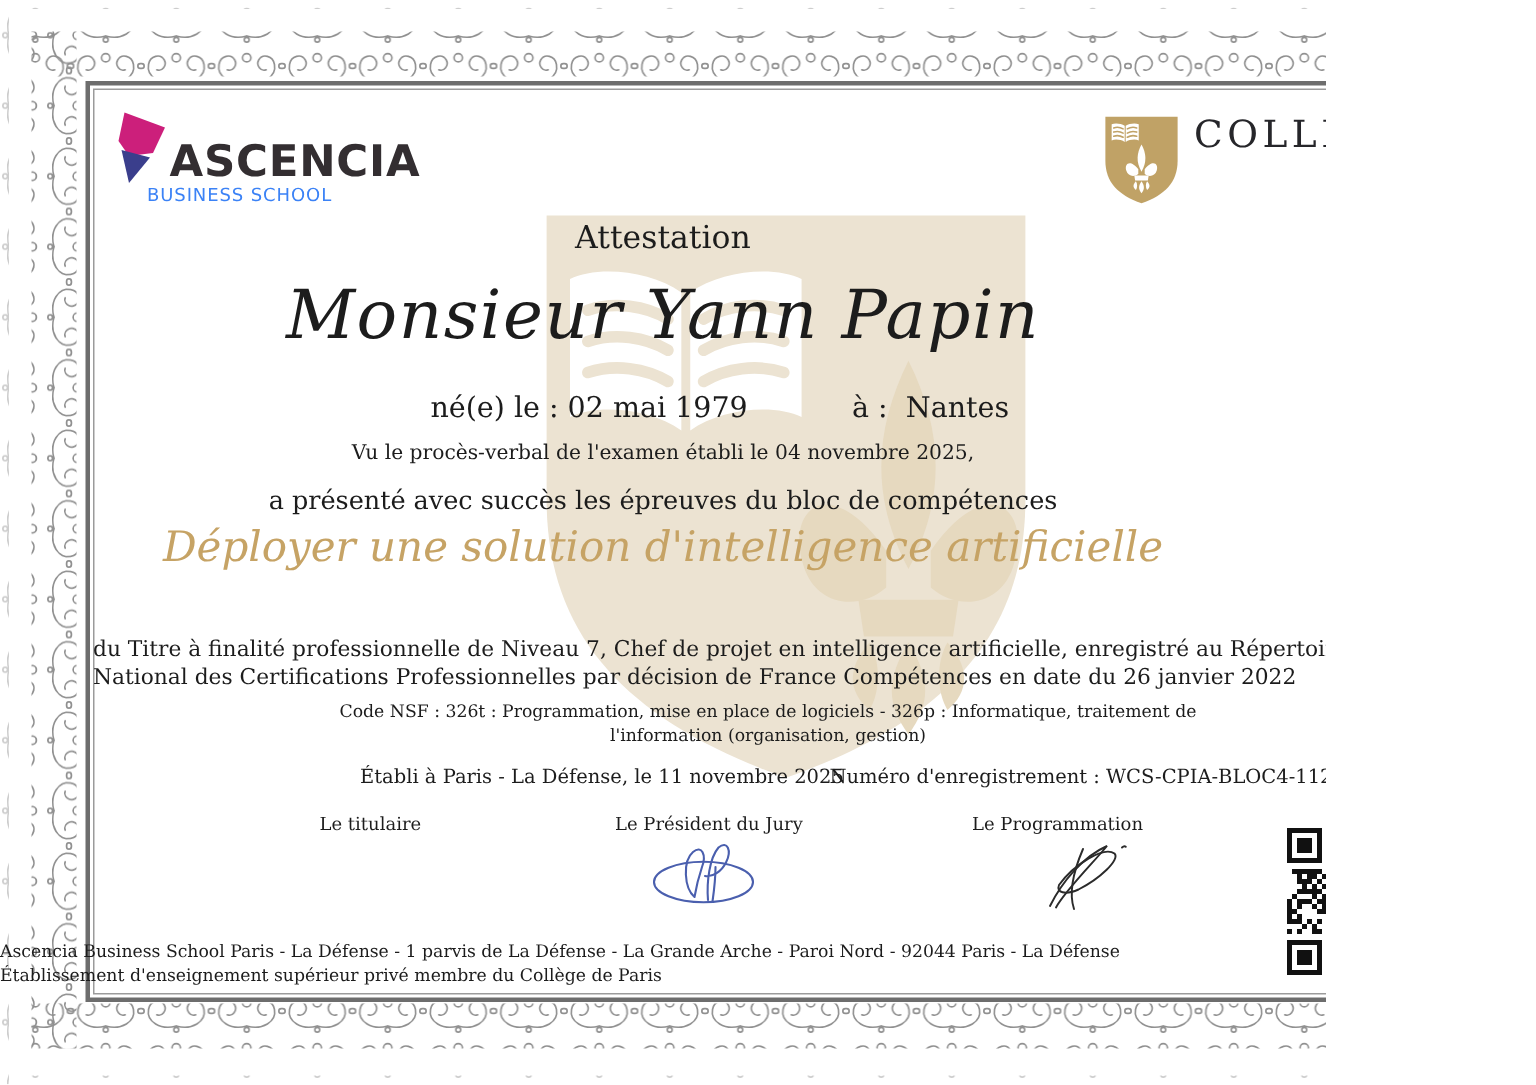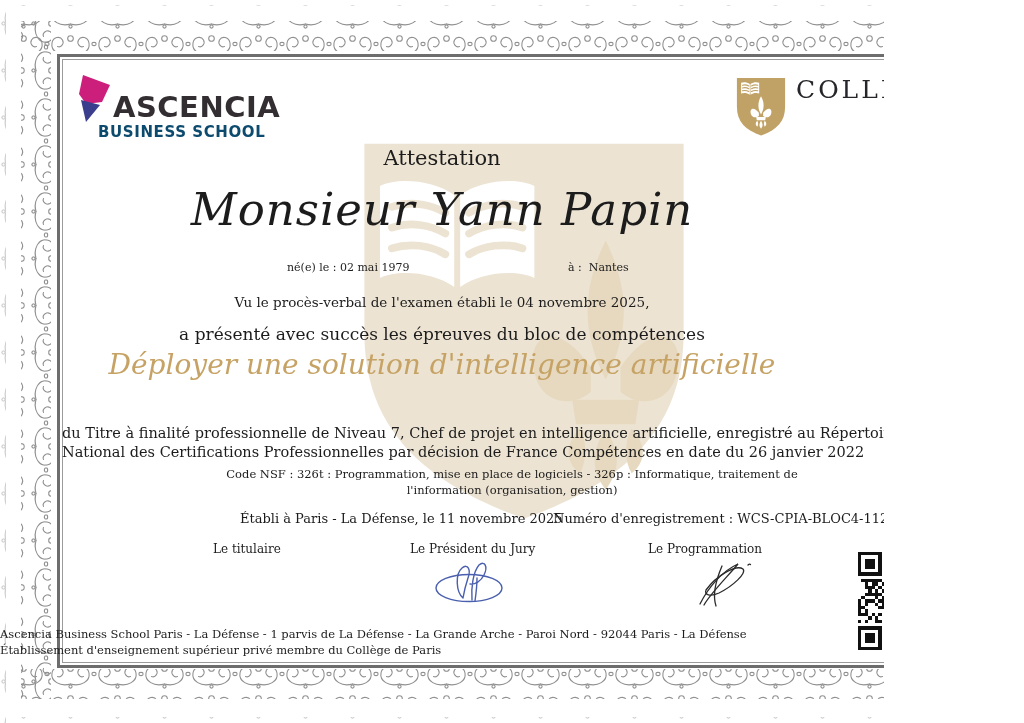--- a/index.html
+++ b/index.html
@@ -14,28 +14,28 @@
   
   #watermark{position:absolute;left:338px;top:140px;z-index:1;}
   
   .content{z-index:3;}
   
   #ascencia-logo{left:76px;top:74px;width:240px;height:70px;}
   #ascencia-mark{position:absolute;left:0;top:0;}
   #ascencia-name{position:absolute;left:37px;top:16px;font-family:"DejaVu Sans",sans-serif;
                  font-weight:bold;font-size:29px;letter-spacing:.5px;color:#332e31;}
   #ascencia-sub{position:absolute;left:22px;top:49px;font-family:"DejaVu Sans",sans-serif;
-                font-weight:bold;font-size:15px;letter-spacing:.6px;color:#0c4a6e;}
+                font-weight:normal;font-size:12px;letter-spacing:.6px;color:#3b82f6;}
   #college-logo{left:733px;top:76px;width:230px;height:66px;}
   #college-text{position:absolute;left:63px;top:0px;font-family:"DejaVu Serif",serif;
                 font-size:25px;letter-spacing:3px;line-height:1.12;color:#26262a;}
   
   #cert-title{left:0;right:0;top:146px;text-align:center;font-size:21px;}
   #recipient{left:0;right:0;top:183px;text-align:center;font-size:45px;font-style:italic;letter-spacing:1px;}
-  #birth-row{left:287px;top:261px;font-size:11px;}
+  #birth-row{left:287px;top:261px;font-size:19px;}
   #birth-place{position:absolute;left:281px;top:0px;white-space:nowrap;}
   #exam-line{left:0;right:0;top:294px;text-align:center;font-size:13.5px;}
   #success-line{left:0;right:0;top:324px;text-align:center;font-size:17px;}
   #block-title{left:0;right:0;top:348px;text-align:center;font-size:28px;font-style:italic;color:#c6a365;}
   #title-ref{left:62px;top:424px;width:900px;font-size:14.5px;line-height:1.3;}
   #nsf{left:192px;top:467px;width:640px;text-align:center;font-size:11.5px;line-height:1.35;}
   #issued{left:240px;top:511px;font-size:13px;}
   #regnum{left:553px;top:511px;font-size:13px;text-align:right;}
   .sig-label{position:absolute;top:542px;font-size:12px;}
   #sig-label-0{left:213px;} #sig-label-1{left:410px;} #sig-label-2{left:648px;}

